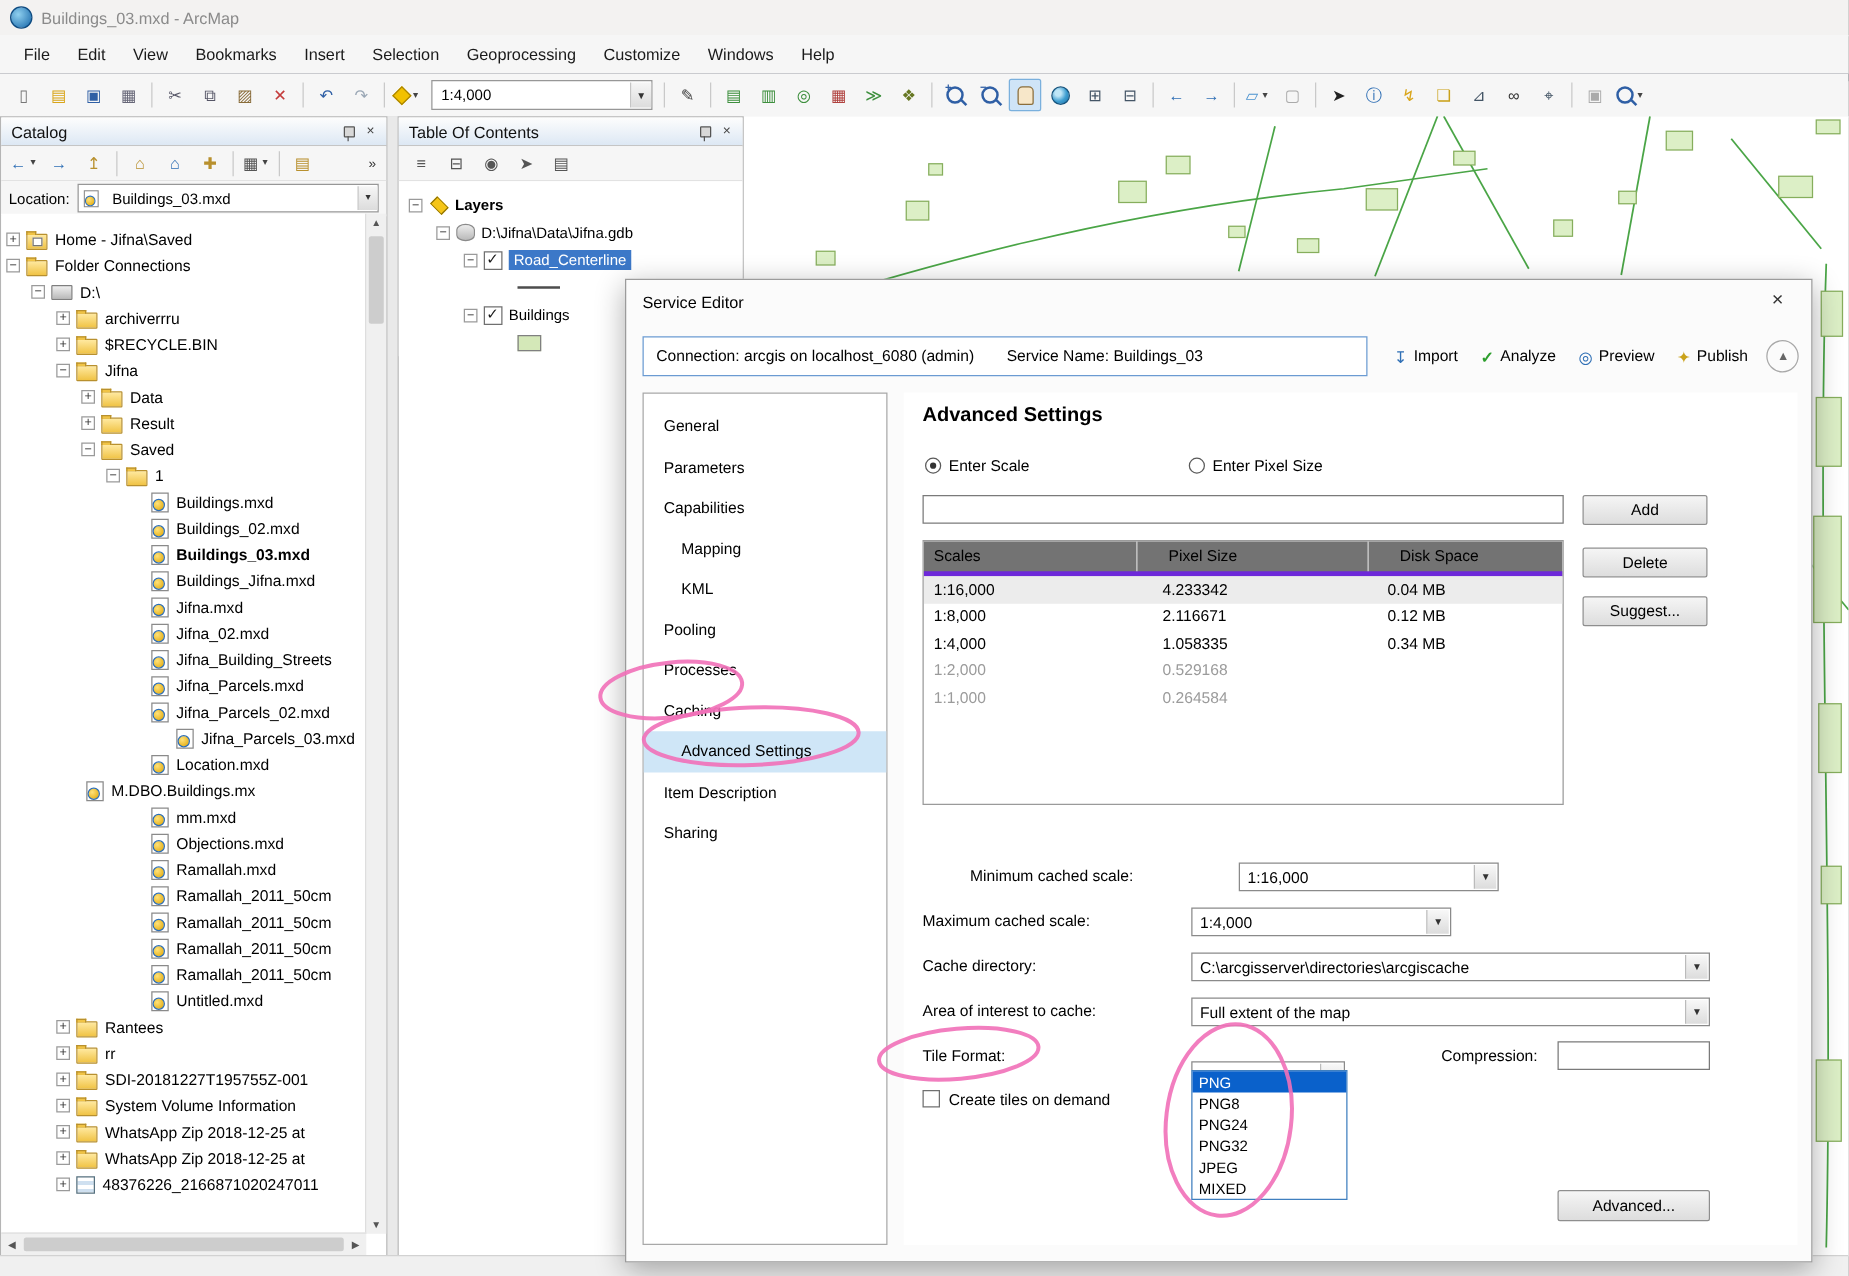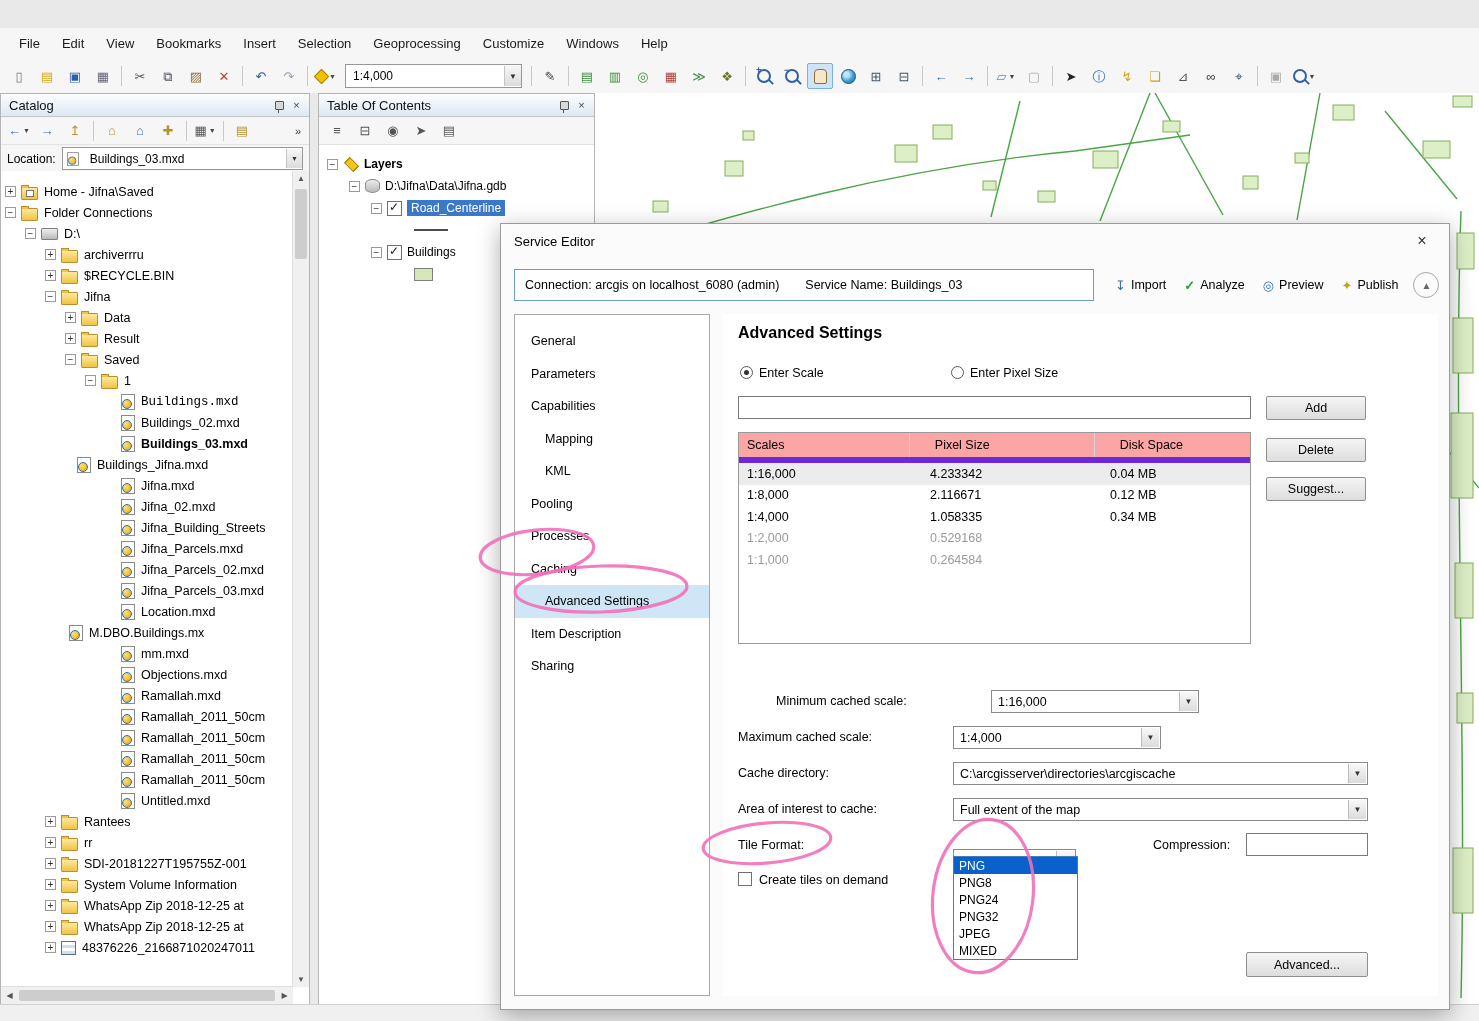--- a/index.html
+++ b/index.html
@@ -127,21 +127,21 @@
   .abs{position:absolute;}
   .dlg-h1{font-size:16px;font-weight:bold;}
   .radio{width:13px;height:13px;border:1px solid #5a5a5a;border-radius:50%;background:#fff;display:inline-block;box-sizing:border-box;}
   .radio.checked{position:relative;}
   .radio.checked::after{content:'';position:absolute;left:3px;top:3px;width:5px;height:5px;border-radius:50%;background:#333;}
   .radio-label{font-size:12.5px;}
   .txt{background:#fff;border:1px solid #7a7a7a;box-sizing:border-box;}
   .btn{background:linear-gradient(#f5f5f5,#dddddd);border:1px solid #8e8e8e;border-radius:2px;
        display:flex;align-items:center;justify-content:center;font-size:12.5px;box-sizing:border-box;}
   .tbl{border:1px solid #9a9a9a;background:#fff;box-sizing:border-box;overflow:hidden;}
-  .tbl-hdr{height:24px;display:flex;background:#fca5a5;border-bottom:6px solid #6d28d9;gap:17px;}
+  .tbl-hdr{height:24px;display:flex;background:#737373;border-bottom:4px solid #6d28d9;gap:17px;}
   .tbl-hcell{display:flex;align-items:center;padding-left:8px;font-size:12.5px;border-right:1px solid #d5d5d5;box-sizing:border-box;}
   .tbl-hcell:nth-child(1){width:183px;}.tbl-hcell:nth-child(2){width:180px;}.tbl-hcell:nth-child(3){width:148px;border-right:none;}
   .tbl-row{height:21.5px;display:flex;align-items:center;}
   .tbl-row.row-sel{background:#ececec;}
   .tbl-row.row-dis{color:#9b9b9b;}
   .tbl-cell{padding-left:8px;box-sizing:border-box;font-size:12.5px;}
   .tbl-cell.c1{width:183px;}.tbl-cell.c2{width:180px;}.tbl-cell.c3{width:148px;}
   .fld-label{font-size:12.5px;}
   .combo{background:#fff;border:1px solid #8a8a8a;display:flex;align-items:center;padding-left:6px;
          font-size:12.5px;position:relative;box-sizing:border-box;height:23px;}
@@ -154,20 +154,24 @@
 
   
   #annot-svg{position:absolute;left:0;top:0;z-index:30;pointer-events:none;}
   .annot{fill:none;stroke:#f170b8;stroke-width:3.2;opacity:.9;stroke-linecap:round;}
 </style>
 </head>
 <body>
 
 <div id="app">
 
+  <div class="titlebar">
+    <span class="app-icon"></span>
+    <span class="title-text">Buildings_03.mxd - ArcMap</span>
+  </div>
 
   <div class="menubar">
       <div class="menu-item">File</div>
       <div class="menu-item">Edit</div>
       <div class="menu-item">View</div>
       <div class="menu-item">Bookmarks</div>
       <div class="menu-item">Insert</div>
       <div class="menu-item">Selection</div>
       <div class="menu-item">Geoprocessing</div>
       <div class="menu-item">Customize</div>
@@ -441,36 +445,36 @@
         <div class="ct-row" style="padding-left: 64px;">
           <span class="expander minus"></span>
           <span class="ic-folder"></span>
           <span class="ct-label">Saved</span>
         </div>
         <div class="ct-row" style="padding-left: 84px;">
           <span class="expander minus"></span>
           <span class="ic-folder"></span>
           <span class="ct-label">1</span>
         </div>
-        <div class="ct-row" style="padding-left: 104px; font-family: Liberation Mono, monospace;">
+        <div class="ct-row" style="padding-left: 104px;">
           <span class="expander-sp"></span>
           <span class="ic-mxd"></span>
           <span class="ct-label">Buildings.mxd</span>
         </div>
         <div class="ct-row" style="padding-left: 104px;">
           <span class="expander-sp"></span>
           <span class="ic-mxd"></span>
           <span class="ct-label">Buildings_02.mxd</span>
         </div>
         <div class="ct-row" style="padding-left: 104px;">
           <span class="expander-sp"></span>
           <span class="ic-mxd"></span>
           <span class="ct-label bold">Buildings_03.mxd</span>
         </div>
-        <div class="ct-row" style="padding-left: 60px;">
+        <div class="ct-row" style="padding-left: 104px;">
           <span class="expander-sp"></span>
           <span class="ic-mxd"></span>
           <span class="ct-label">Buildings_Jifna.mxd</span>
         </div>
         <div class="ct-row" style="padding-left: 104px;">
           <span class="expander-sp"></span>
           <span class="ic-mxd"></span>
           <span class="ct-label">Jifna.mxd</span>
         </div>
         <div class="ct-row" style="padding-left: 104px;">
@@ -486,21 +490,21 @@
         <div class="ct-row" style="padding-left: 104px;">
           <span class="expander-sp"></span>
           <span class="ic-mxd"></span>
           <span class="ct-label">Jifna_Parcels.mxd</span>
         </div>
         <div class="ct-row" style="padding-left: 104px;">
           <span class="expander-sp"></span>
           <span class="ic-mxd"></span>
           <span class="ct-label">Jifna_Parcels_02.mxd</span>
         </div>
-        <div class="ct-row" style="padding-left: 104px;">
+        <div class="ct-row" style="padding-left: 104px; margin-left: 20px;">
           <span class="expander-sp"></span>
           <span class="ic-mxd"></span>
           <span class="ct-label">Jifna_Parcels_03.mxd</span>
         </div>
         <div class="ct-row" style="padding-left: 104px;">
           <span class="expander-sp"></span>
           <span class="ic-mxd"></span>
           <span class="ct-label">Location.mxd</span>
         </div>
         <div class="ct-row" style="padding-left: 52px;">

